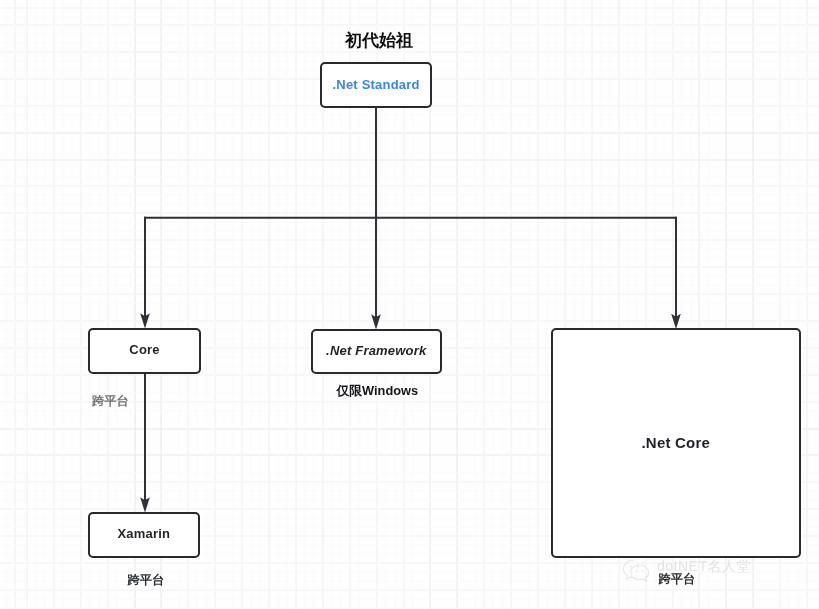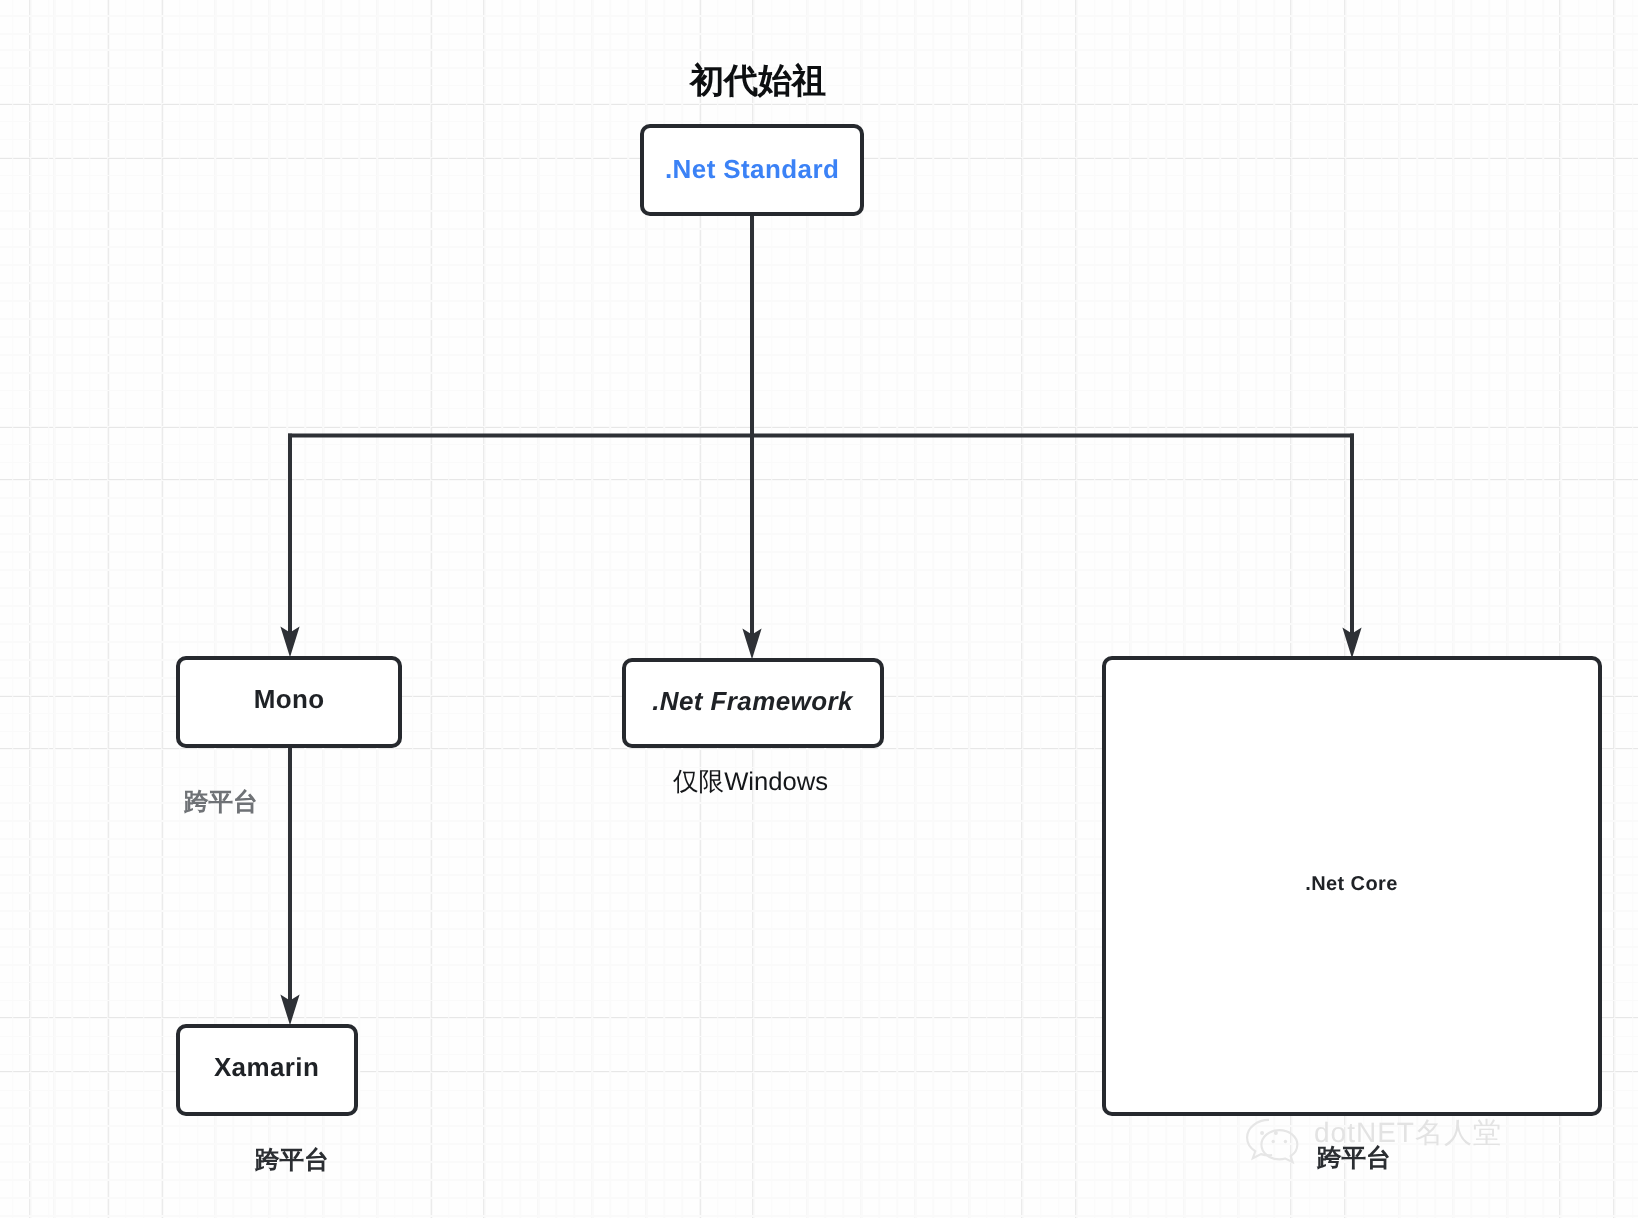--- a/index.html
+++ b/index.html
@@ -36,36 +36,36 @@
       <path d="M140.2 313.3 L145 328.6 L149.8 313.3 L145 316.3 Z" fill="#2e3136"></path>
       <path d="M371.2 314.3 L376 329.6 L380.8 314.3 L376 317.3 Z" fill="#2e3136"></path>
       <path d="M671.2 313.8 L676 329.1 L680.8 313.8 L676 316.8 Z" fill="#2e3136"></path>
       <path d="M140.2 497.3 L145 512.6 L149.8 497.3 L145 500.3 Z" fill="#2e3136"></path>
     </svg>
   <div id="nodes">
       <div class="node" style="left: 319.8px; top: 62px; width: 112.5px; height: 45.5px; border: 2px solid rgb(38, 41, 46); border-radius: 5px; background: rgb(255, 255, 255);">
         <span class="node-label" style="font-size: 13px; color: #3b82f6;">.Net Standard</span>
       </div>
       <div class="node" style="left: 87.8px; top: 327.5px; width: 113.5px; height: 46px; border: 2px solid rgb(38, 41, 46); border-radius: 5px; background: rgb(255, 255, 255);">
-        <span class="node-label" style="font-size: 13px; color: rgb(31, 34, 38);">Mono</span>
+        <span class="node-label" style="font-size: 13px; color: rgb(31, 34, 38);">Core</span>
       </div>
       <div class="node" style="left: 310.5px; top: 328.5px; width: 131.5px; height: 45px; border: 2px solid rgb(38, 41, 46); border-radius: 5px; background: rgb(255, 255, 255);">
         <span class="node-label" style="font-size: 13px; color: rgb(31, 34, 38); font-style: italic;">.Net Framework</span>
       </div>
       <div class="node" style="left: 551px; top: 328px; width: 249.5px; height: 230px; border: 2px solid rgb(38, 41, 46); border-radius: 5px; background: rgb(255, 255, 255);">
-        <span class="node-label" style="font-size: 10px; color: rgb(31, 34, 38);">.Net Core</span>
+        <span class="node-label" style="font-size: 15px; color: rgb(31, 34, 38);">.Net Core</span>
       </div>
-      <div class="node" style="left: 87.8px; top: 511.5px; width: 91px; height: 46px; border: 2px solid rgb(38, 41, 46); border-radius: 5px; background: rgb(255, 255, 255);">
+      <div class="node" style="left: 87.8px; top: 511.5px; width: 112px; height: 46px; border: 2px solid rgb(38, 41, 46); border-radius: 5px; background: rgb(255, 255, 255);">
         <span class="node-label" style="font-size: 13px; color: rgb(31, 34, 38);">Xamarin</span>
       </div>
     </div>
   <div id="captions">
       <div class="caption" style="left: 345px; top: 32px; font-size: 17px; color: rgb(13, 15, 17); font-weight: 600;">初代始祖</div>
       <div class="caption" style="left: 92px; top: 394.5px; font-size: 12.3px; color: rgb(111, 114, 118); font-weight: 600;">跨平台</div>
-      <div class="caption" style="left: 336.5px; top: 384.5px; font-size: 12.8px; color: rgb(20, 22, 25); font-weight: normal;">仅限Windows</div>
+      <div class="caption" style="left: 336.5px; top: 384.5px; font-size: 12.8px; color: rgb(20, 22, 25); font-weight: bold;">仅限Windows</div>
       <div class="caption" style="left: 127.5px; top: 573.5px; font-size: 12.3px; color: rgb(43, 46, 50); font-weight: 600;">跨平台</div>
       <div class="caption" style="left: 658.5px; top: 572.5px; font-size: 12.3px; color: rgb(43, 46, 50); font-weight: 600;">跨平台</div>
     </div>
   <div id="watermark-layer">
       <div id="watermark-text" style="left: 657px; top: 557.5px; font-size: 14px; color: rgb(227, 227, 227);">dotNET名人堂</div>
       <div style="position: absolute; left: 622px; top: 558px; width: 34px; height: 26px;"><svg viewBox="0 0 64 48" width="34" height="26">
           <path fill="none" stroke="#e6e6e6" stroke-width="2" d="M23.5 3.2C12.1 3.2 2.9 10.6 2.9 19.8c0 5.2 3 9.9 7.7 12.9l-2.3 6.6 7.7-3.9c2.4.7 4.9 1.1 7.5 1.1 1 0 2-.1 3-.2"></path>
           <path fill="none" stroke="#e6e6e6" stroke-width="2" d="M33.3 12.8c-9.3 0-16.9 6.2-16.9 13.8 0 7.6 7.6 13.8 16.9 13.8 2 0 3.9-.3 5.7-.8l6.8 3.3-1.9-5.6c3.8-2.5 6.3-6.3 6.3-10.7 0-7.6-7.6-13.8-16.9-13.8z"></path>
           <circle cx="17" cy="15.5" r="1.9" fill="#e6e6e6"></circle>
           <circle cx="30" cy="15.5" r="1.9" fill="#e6e6e6"></circle>

